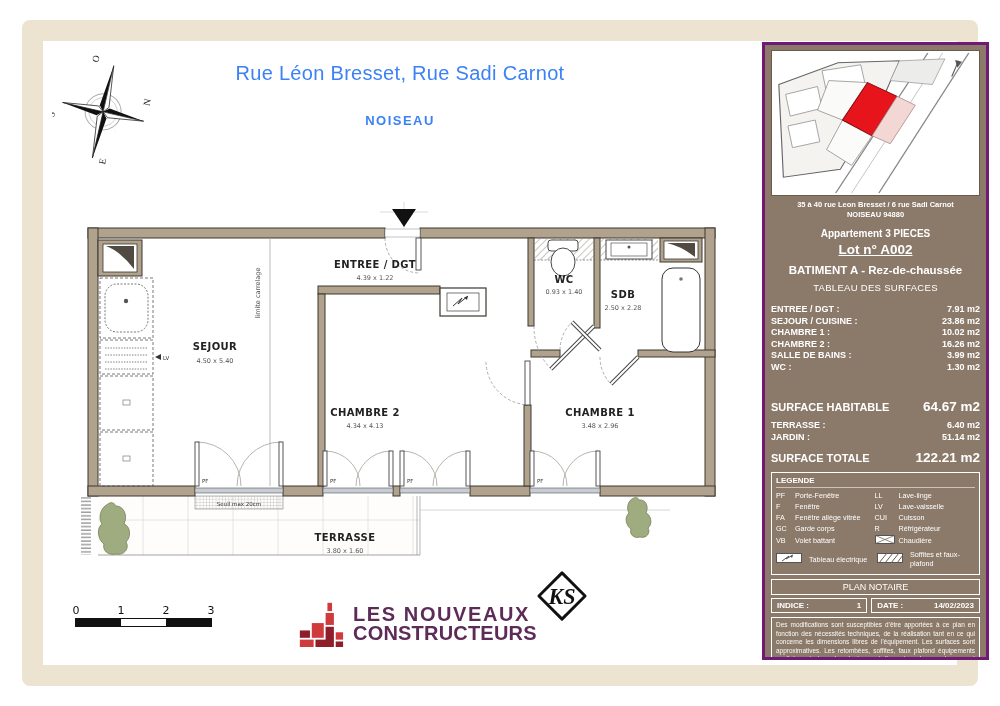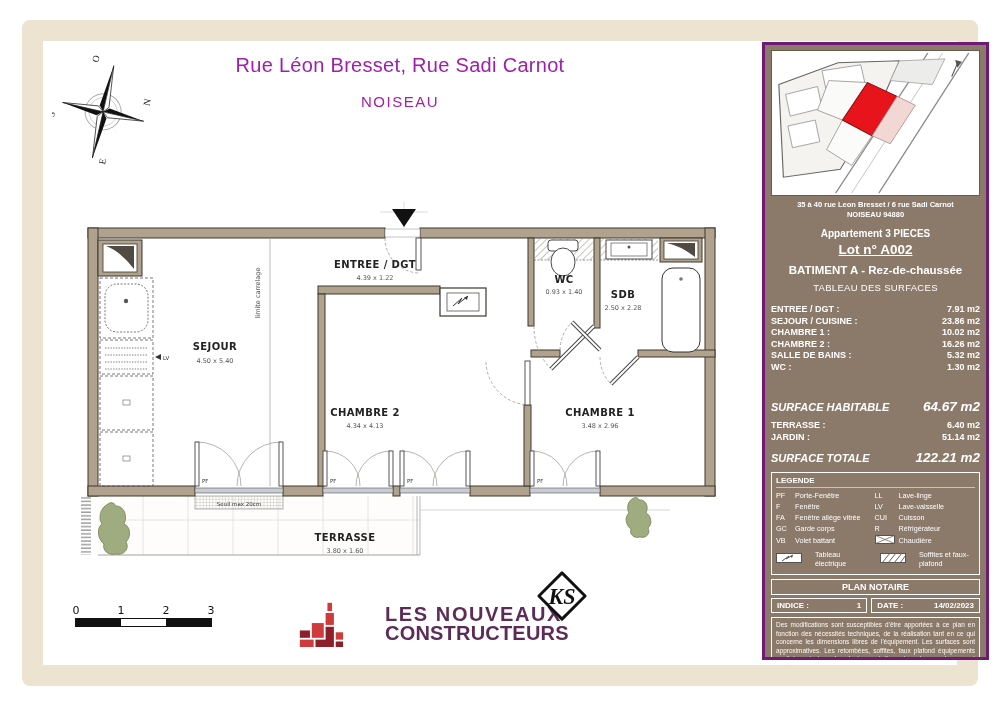--- a/index.html
+++ b/index.html
@@ -1,70 +1,70 @@
 <!DOCTYPE html>
 <html><head>
 <meta charset="utf-8">
 <style>
   html,body{margin:0;padding:0;}
   body{width:1000px;height:706px;background:#fff;font-family:"Liberation Sans",sans-serif;}
   #stage{position:relative;width:1000px;height:706px;background:#fff;overflow:hidden;}
   .frame{position:absolute;left:22px;top:20px;width:956px;height:666px;border:21px solid #ece4d1;border-radius:8px;box-sizing:border-box;pointer-events:none;}
 
   
-  .title-block{position:absolute;left:150px;top:54px;width:500px;text-align:center;color:#a21caf;}
+  .title-block{position:absolute;left:150px;top:62px;width:500px;text-align:center;color:#3b82f6;}
   .title-block .main{font-size:20px;letter-spacing:.3px;}
-  .title-block .sub{font-size:15px;letter-spacing:1.5px;margin-top:16px;}
+  .title-block .sub{font-size:13px;letter-spacing:1.5px;margin-top:28px;font-weight:bold;}
 
   .compass{position:absolute;left:52px;top:46px;}
 
   
   .plansvg{position:absolute;left:78px;top:198px;}
   .plansvg text{font-family:"DejaVu Sans",sans-serif;}
   .roomname{font-size:10px;font-weight:600;fill:#222;letter-spacing:.4px;}
   .roomdims{font-size:6.5px;fill:#555;}
   .tinylab{font-size:5.5px;fill:#333;}
 
   
   .scalebar{position:absolute;left:73px;top:604px;width:150px;}
   .scalebar .nums{position:relative;height:14px;font-size:11px;color:#111;font-family:"DejaVu Sans",sans-serif;}
   .scalebar .nums span{position:absolute;width:12px;text-align:center;}
   .scalebar .bar{margin-left:2px;width:135px;height:7px;border:1px solid #111;display:flex;}
   .scalebar .bar i{display:block;height:100%;width:45px;}
 
   
   .lnc{position:absolute;left:298px;top:598px;display:flex;align-items:center;gap:9px;}
-  .lnc-text{color:#5c2b57;font-weight:bold;font-size:20px;line-height:.96;letter-spacing:.2px;margin-left:32px;}
+  .lnc-text{color:#5c2b57;font-weight:bold;font-size:20px;line-height:.96;letter-spacing:.2px;}
   .lnc-text .l1{letter-spacing:1.6px;}
   .kingstone{position:absolute;left:536px;top:570px;display:flex;align-items:center;gap:13px;}
   .ks-text .name{font-family:"Liberation Serif",serif;font-size:18px;letter-spacing:6.5px;color:#1a1a1a;}
   .ks-text .sub{font-size:8px;letter-spacing:4.6px;color:#333;margin-top:4px;}
 
   
   .sidebar{position:absolute;left:762px;top:42px;width:227px;height:618px;box-sizing:border-box;
     background:#8b7a6a;border:3px solid #701a75;padding:5px 6px;color:#fff;display:flex;flex-direction:column;overflow:hidden;}
   .map{background:#fff;height:144px;flex:none;border:1px solid #6b5b4b;}
   .addr{font-size:7.5px;font-weight:bold;text-align:center;line-height:1.35;margin-top:4px;}
   .apt{font-size:10px;font-weight:bold;text-align:center;margin-top:8px;}
   .lot{font-size:13.5px;font-weight:bold;text-align:center;margin-top:3px;text-decoration:underline;}
   .bat{font-size:11.5px;font-weight:bold;text-align:center;margin-top:7px;}
   .tds{font-size:9.5px;text-align:center;margin-top:6px;letter-spacing:.3px;}
   .surfaces{margin-top:11px;}
   .srow{display:flex;justify-content:space-between;font-size:9px;font-weight:bold;line-height:11.5px;}
-  .bigrow{display:flex;justify-content:space-between;align-items:baseline;font-style:italic;}
+  .bigrow{display:flex;justify-content:space-between;align-items:baseline;}
   .bigrow .lab{font-size:11px;font-weight:bold;}
   .bigrow .val{font-size:13.5px;font-weight:bold;}
   .habitable{margin-top:26px;}
   .ext{margin-top:6px;}
   .totale{margin-top:7px;}
   .legend{margin-top:7px;border:1px solid #fff;padding:3px 4px 6px;}
   .legend-title{font-size:8px;font-weight:bold;padding-bottom:2px;border-bottom:1px solid rgba(255,255,255,.55);margin-bottom:3px;}
   .lgrid{display:grid;grid-template-columns:16px 1fr 21px 1fr;column-gap:3px;row-gap:2px;font-size:7.2px;align-items:center;}
-  .irow{display:grid;grid-template-columns:30px 1fr 30px 1fr;column-gap:9px;font-size:7.2px;align-items:center;margin-top:4px;}
-  .pnbar{margin-top:4px;border:1px solid #fff;text-align:center;font-size:9px;font-weight:bold;padding:2px 0;}
+  .irow{display:grid;grid-template-columns:30px 1fr 30px 1fr;column-gap:3px;font-size:7.2px;align-items:center;margin-top:4px;}
+  .pnbar{margin-top:4px;border:1px solid #fff;text-align:center;font-size:9px;font-weight:normal;padding:2px 0;}
   .meta{display:flex;gap:4px;margin-top:3px;font-size:8px;font-weight:bold;}
   .meta .cell{border:1px solid #fff;flex:1;display:flex;justify-content:space-between;padding:2px 5px;}
   .disclaimer{margin-top:4px;border:1px solid #fff;padding:3px 4px;font-size:6.45px;line-height:1.32;text-align:justify;color:#fdfbf6;}
 </style>
 </head>
 <body>
 
 <div id="stage">
   <div class="frame"></div>
 
@@ -365,21 +365,21 @@
       <div class="srow">
           <span>CHAMBRE 1 :</span>
           <span>10.02 m2</span>
         </div>
       <div class="srow">
           <span>CHAMBRE 2 :</span>
           <span>16.26 m2</span>
         </div>
       <div class="srow">
           <span>SALLE DE BAINS :</span>
-          <span>5.32 m2</span>
+          <span>3.99 m2</span>
         </div>
       <div class="srow">
           <span>WC :</span>
           <span>1.30 m2</span>
         </div>
     </div>
 
     <div class="bigrow habitable">
       <span class="lab">SURFACE HABITABLE</span>
       <span class="val">64.67 m2</span>

